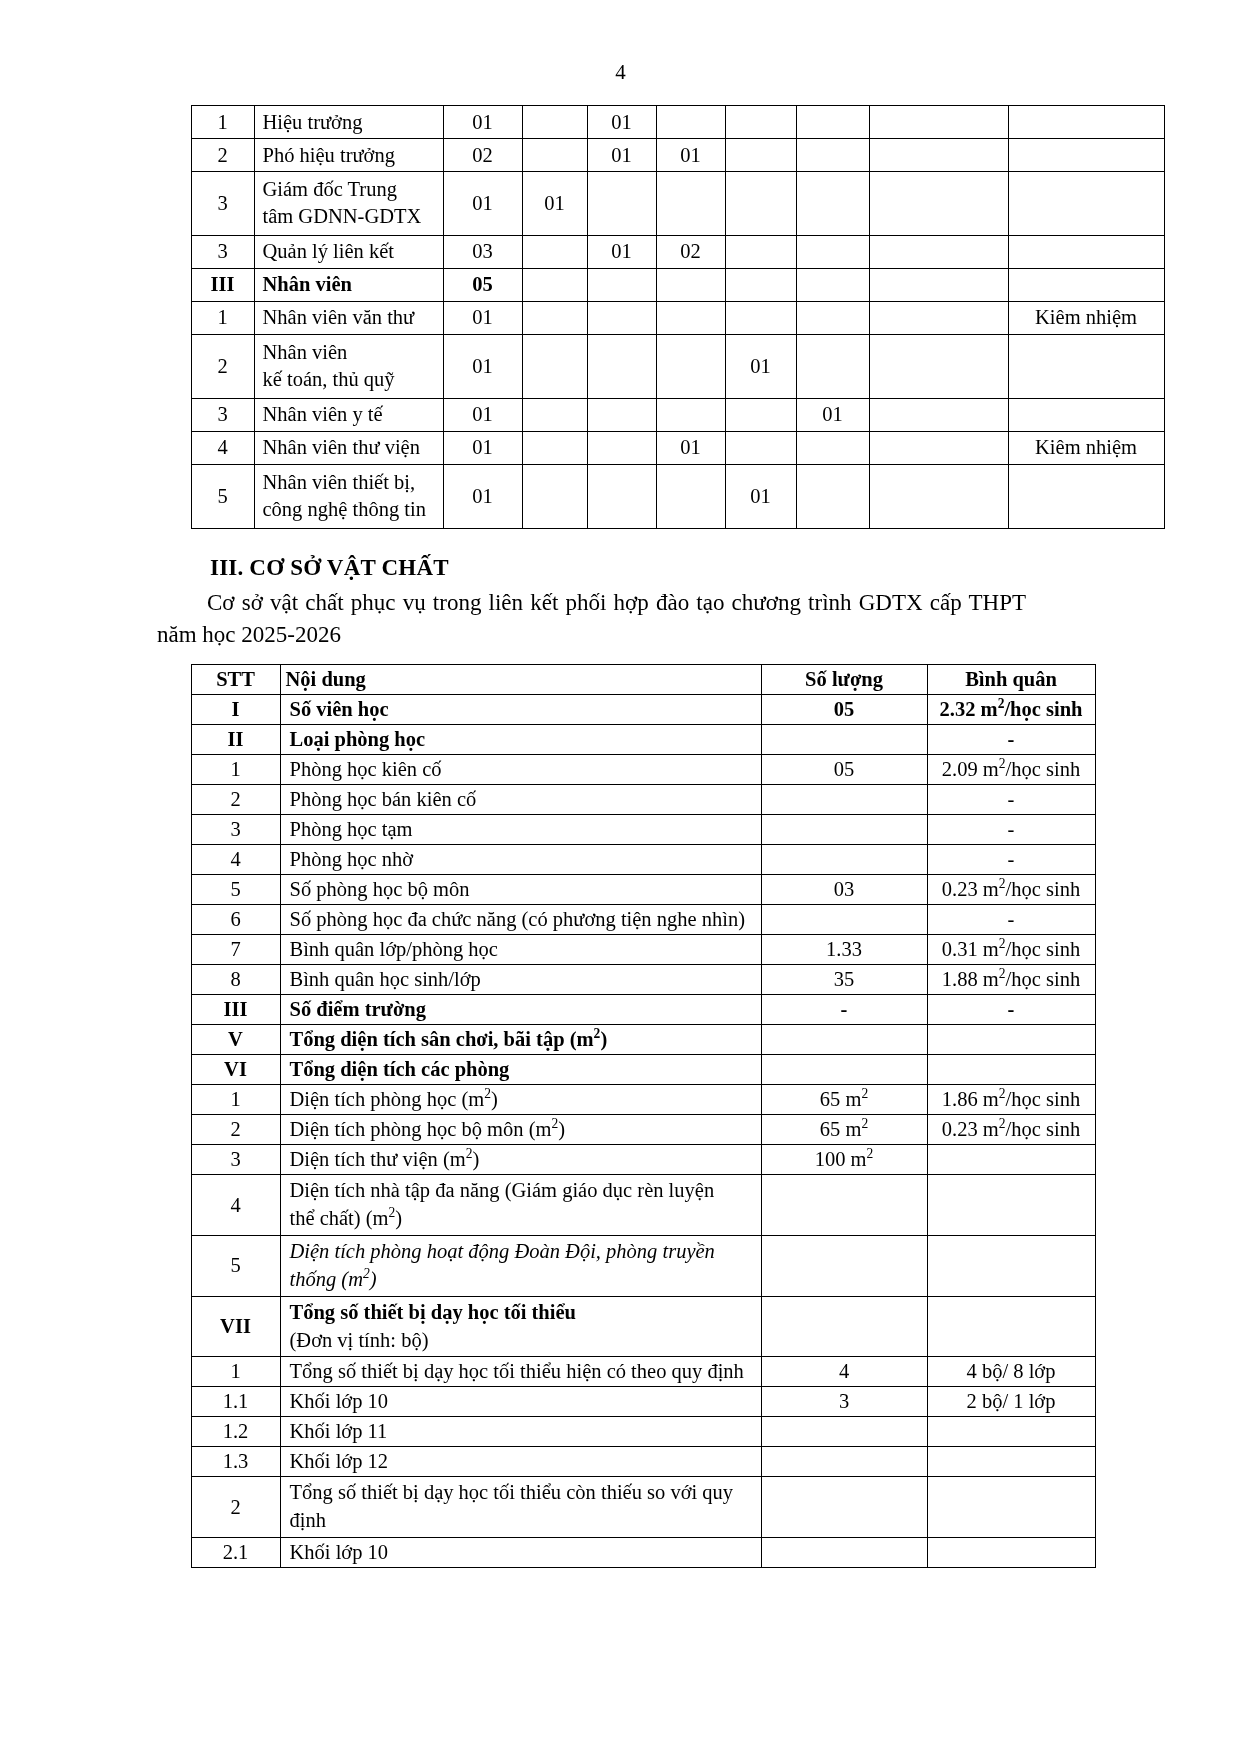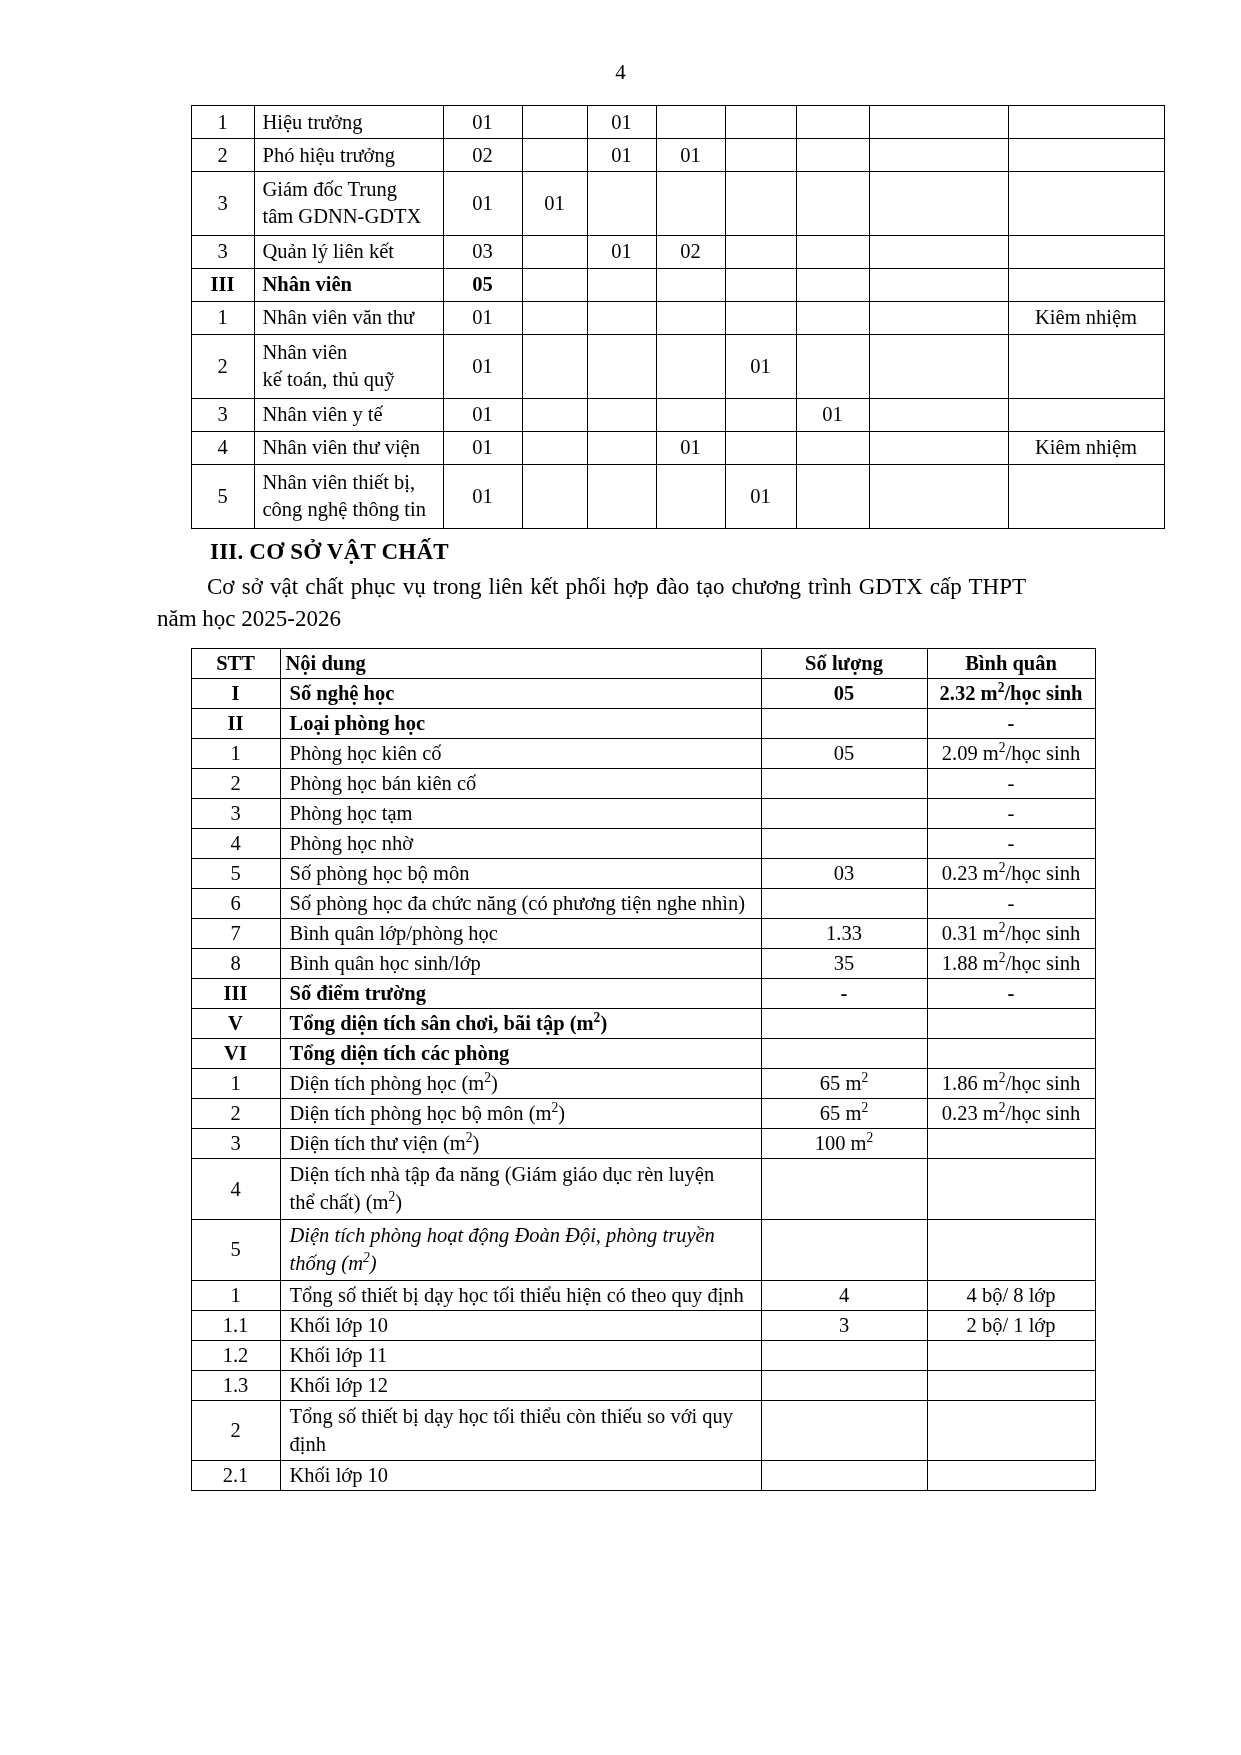--- a/index.html
+++ b/index.html
@@ -71,21 +71,21 @@
     line-height: 1.34;
     padding-top: 4px;
     padding-bottom: 4px;
   }
   .two-line .l2 { display: block; }
 
   
   .section-head {
     font-weight: bold;
     font-size: 23px;
-    margin: 10px 0 0 0;
+    margin: 26px 0 0 0;
     padding-left: 210px;
     letter-spacing: 0.2px;
   }
   .para {
     font-size: 23px;
     line-height: 1.42;
     margin: 6px 0 0 12px;
     padding: 0 215px 0 145px;
     text-indent: 50px;
     text-align: justify;
@@ -268,21 +268,21 @@
     <table id="facility-table">
       <tbody id="facility-tbody">
           <tr class="t2-head">
             <td class="t2-c0">STT</td>
             <td class="t2-c1">Nội dung</td>
             <td class="t2-c2">Số lượng</td>
             <td class="t2-c3">Bình quân</td>
           </tr>
           <tr class="rowbold">
             <td class="t2-c0">I</td>
-            <td class="t2-c1">Số nghệ học</td>
+            <td class="t2-c1">Số viên học</td>
             <td class="t2-c2"><span class="nowrap">05</span></td>
             <td class="t2-c3"><span class="nowrap">2.32 m<sup>2</sup>/học sinh</span></td>
           </tr>
           <tr class="rowbold">
             <td class="t2-c0">II</td>
             <td class="t2-c1">Loại phòng học</td>
             <td class="t2-c2"><span class="nowrap"></span></td>
             <td class="t2-c3"><span class="nowrap">-</span></td>
           </tr>
           <tr>
@@ -380,20 +380,29 @@
           </tr>
           <tr class=" tall">
             <td class="t2-c0">5</td>
             <td class="t2-c1 ital cell-2line">
               <div>Diện tích phòng hoạt động Đoàn Đội, phòng truyền</div>
               <div>thống (m<sup>2</sup>)</div>
             </td>
             <td class="t2-c2"><span class="nowrap"></span></td>
             <td class="t2-c3"><span class="nowrap"></span></td>
           </tr>
+          <tr class="rowbold tall">
+            <td class="t2-c0">VII</td>
+            <td class="t2-c1 cell-2line">
+              <div style="font-weight: bold;">Tổng số thiết bị dạy học tối thiểu</div>
+              <div style="font-weight: normal;">(Đơn vị tính: bộ)</div>
+            </td>
+            <td class="t2-c2"><span class="nowrap"></span></td>
+            <td class="t2-c3"><span class="nowrap"></span></td>
+          </tr>
           <tr>
             <td class="t2-c0">1</td>
             <td class="t2-c1">Tổng số thiết bị dạy học tối thiểu hiện có theo quy định</td>
             <td class="t2-c2"><span class="nowrap">4</span></td>
             <td class="t2-c3"><span class="nowrap">4 bộ/ 8 lớp</span></td>
           </tr>
           <tr>
             <td class="t2-c0">1.1</td>
             <td class="t2-c1">Khối lớp 10</td>
             <td class="t2-c2"><span class="nowrap">3</span></td>

